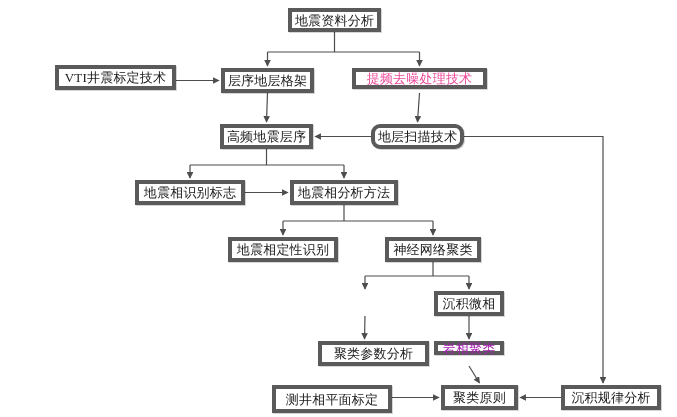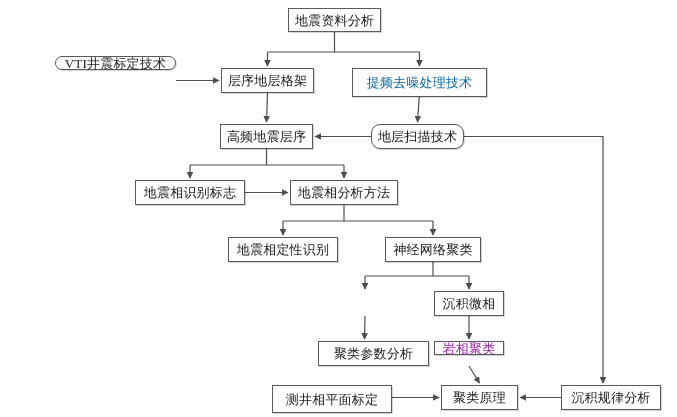--- a/index.html
+++ b/index.html
@@ -22,21 +22,21 @@
     position: absolute;
     left: 0;
     top: 0;
     width: 677px;
     height: 417px;
     pointer-events: none;
   }
   .node {
     position: absolute;
     box-sizing: border-box;
-    border: 1px solid #1d4ed8;
+    border: 4px solid #1d4ed8;
     background: #ffffff;
     color: #1a1a1a;
     display: flex;
     align-items: center;
     justify-content: center;
     font-size: 13px;
     line-height: 1;
     letter-spacing: 0.2px;
     white-space: nowrap;
     box-shadow: 1px 1px 0 rgba(0,0,0,0.16);
@@ -82,27 +82,27 @@
         <path d="M 365 316 L 364.5 339" stroke="#4d4d4d" marker-end="url(#arrow)"></path>
         <path d="M 469 316 L 469 339" stroke="#4d4d4d" marker-end="url(#arrow)"></path>
         <path d="M 469 366 L 479.5 383" stroke="#4d4d4d" marker-end="url(#arrow)"></path>
         <path d="M 392 397.5 L 439 397.5" stroke="#4d4d4d" marker-end="url(#arrow)"></path>
         <path d="M 561 397.5 L 520 397.5" stroke="#4d4d4d" marker-end="url(#arrow)"></path>
       </g>
   </svg>
 <div class="node" style="left: 288px; top: 8px; width: 93px; height: 24px; border-color: rgb(90, 90, 90); color: rgb(26, 26, 26);">
       <span>地震资料分析</span>
     </div>
-    <div class="node" style="left: 55px; top: 56px; width: 121px; height: 14px; border-color: rgb(90, 90, 90); color: rgb(26, 26, 26); border-radius: 9px;">
+    <div class="node" style="left: 55px; top: 65px; width: 121px; height: 25px; border-color: rgb(90, 90, 90); color: rgb(26, 26, 26);">
       <span>VTI井震标定技术</span>
     </div>
     <div class="node" style="left: 221px; top: 68px; width: 93px; height: 25px; border-color: rgb(90, 90, 90); color: rgb(26, 26, 26);">
       <span>层序地层格架</span>
     </div>
-    <div class="node" style="left: 352px; top: 68px; width: 135px; height: 29px; border-color: rgb(90, 90, 90); color: #0369a1;">
+    <div class="node" style="left: 352px; top: 68px; width: 135px; height: 21px; border-color: rgb(90, 90, 90); color: #ec4899;">
       <span>提频去噪处理技术</span>
     </div>
     <div class="node" style="left: 220px; top: 124px; width: 93px; height: 25px; border-color: rgb(90, 90, 90); color: rgb(26, 26, 26);">
       <span>高频地震层序</span>
     </div>
     <div class="node" style="left: 371px; top: 124px; width: 93px; height: 25px; border-color: rgb(90, 90, 90); color: rgb(26, 26, 26); border-radius: 9px;">
       <span>地层扫描技术</span>
     </div>
     <div class="node" style="left: 135px; top: 180px; width: 110px; height: 25px; border-color: rgb(90, 90, 90); color: rgb(26, 26, 26);">
       <span>地震相识别标志</span>
@@ -122,18 +122,18 @@
     <div class="node" style="left: 318px; top: 341px; width: 111px; height: 25px; border-color: rgb(90, 90, 90); color: rgb(26, 26, 26);">
       <span>聚类参数分析</span>
     </div>
     <div class="node" style="left: 434px; top: 341px; width: 70px; height: 14px; border-color: rgb(90, 90, 90); color: #a21caf;">
       <span>岩相聚类</span>
     </div>
     <div class="node" style="left: 272px; top: 385px; width: 120px; height: 28px; border-color: rgb(90, 90, 90); color: rgb(26, 26, 26);">
       <span>测井相平面标定</span>
     </div>
     <div class="node" style="left: 441px; top: 385px; width: 77px; height: 25px; border-color: rgb(90, 90, 90); color: rgb(26, 26, 26);">
-      <span>聚类原理</span>
+      <span>聚类原则</span>
     </div>
     <div class="node" style="left: 561px; top: 385px; width: 100px; height: 25px; border-color: rgb(90, 90, 90); color: rgb(26, 26, 26); text-align: center;">
       <span>沉积规律分析</span>
     </div>
   </div>
 
 </body></html>

